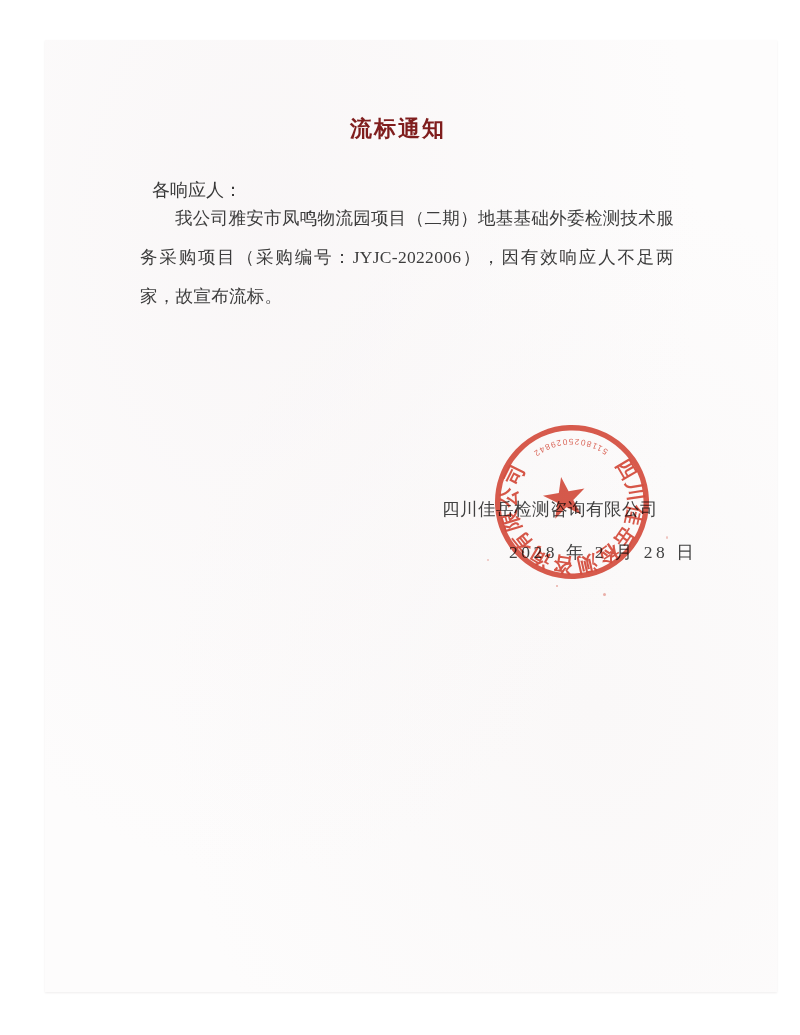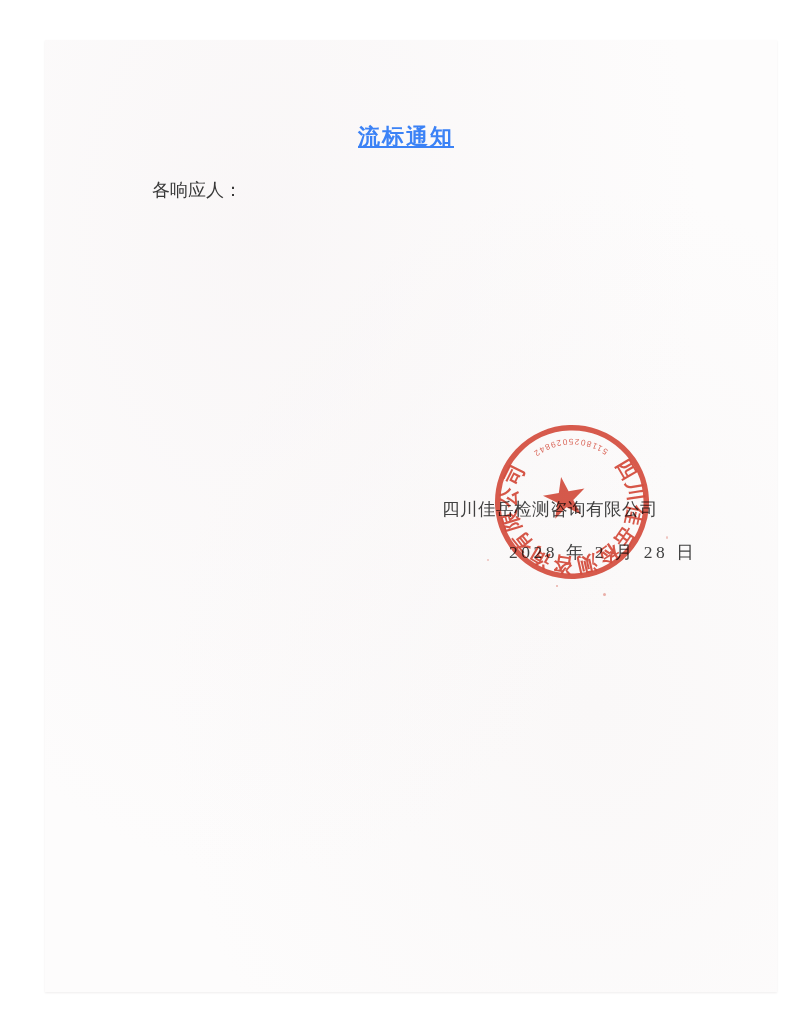--- a/index.html
+++ b/index.html
@@ -22,27 +22,26 @@
     width: 732px; height: 952px;
     background:
       radial-gradient(ellipse at 30% 20%, rgba(246,242,243,.55), rgba(255,255,255,0) 60%),
       radial-gradient(ellipse at 75% 70%, rgba(247,244,244,.5), rgba(255,255,255,0) 55%),
       #fdfcfc;
     box-shadow: 0 1px 2px rgba(190,185,185,.25);
   }
   .doc-title {
     position: absolute;
     left: 0; top: 106px; width: 780px;
-    margin: 16px;
+    margin: 8px;
     text-align: center;
     font-family: "Liberation Sans", "DejaVu Sans", sans-serif;
     font-size: 22px; font-weight: bold;
     letter-spacing: 2px;
-    color: #3b82f6;
-    text-decoration: underline;
+    color: #7f1d1d;
   }
   .salutation {
     position: absolute;
     left: 140px; top: 163px;
     margin: 12px;
     font-size: 18px;
     line-height: 30px;
     color: #383838;
   }
   .body-par {
@@ -110,20 +109,21 @@
 <body>
 
 <div class="scan">
 
   <div class="paper"></div>
 
   <h1 class="doc-title">流标通知</h1>
 
   <p class="salutation">各响应人：</p>
 
+  <p class="body-par">我公司雅安市凤鸣物流园项目（二期）地基基础外委检测技术服务采购项目（采购编号：JYJC-2022006），因有效响应人不足两家，故宣布流标。</p>
 
 
   <p class="sig-company">四川佳岳检测咨询有限公司</p>
 
   <p class="sig-date">2028 年 2 月 28 日</p>
 
   <svg class="seal" viewBox="0 0 200 200" xmlns="http://www.w3.org/2000/svg">
     <defs>
       <path id="nameArc" d="M 41,141.3 A 72,72 0 1 1 159,141.3" fill="none"></path>
       <path id="numArc" d="M 32.9,143.6 A 80,80 0 0 0 167.1,143.6" fill="none"></path>

